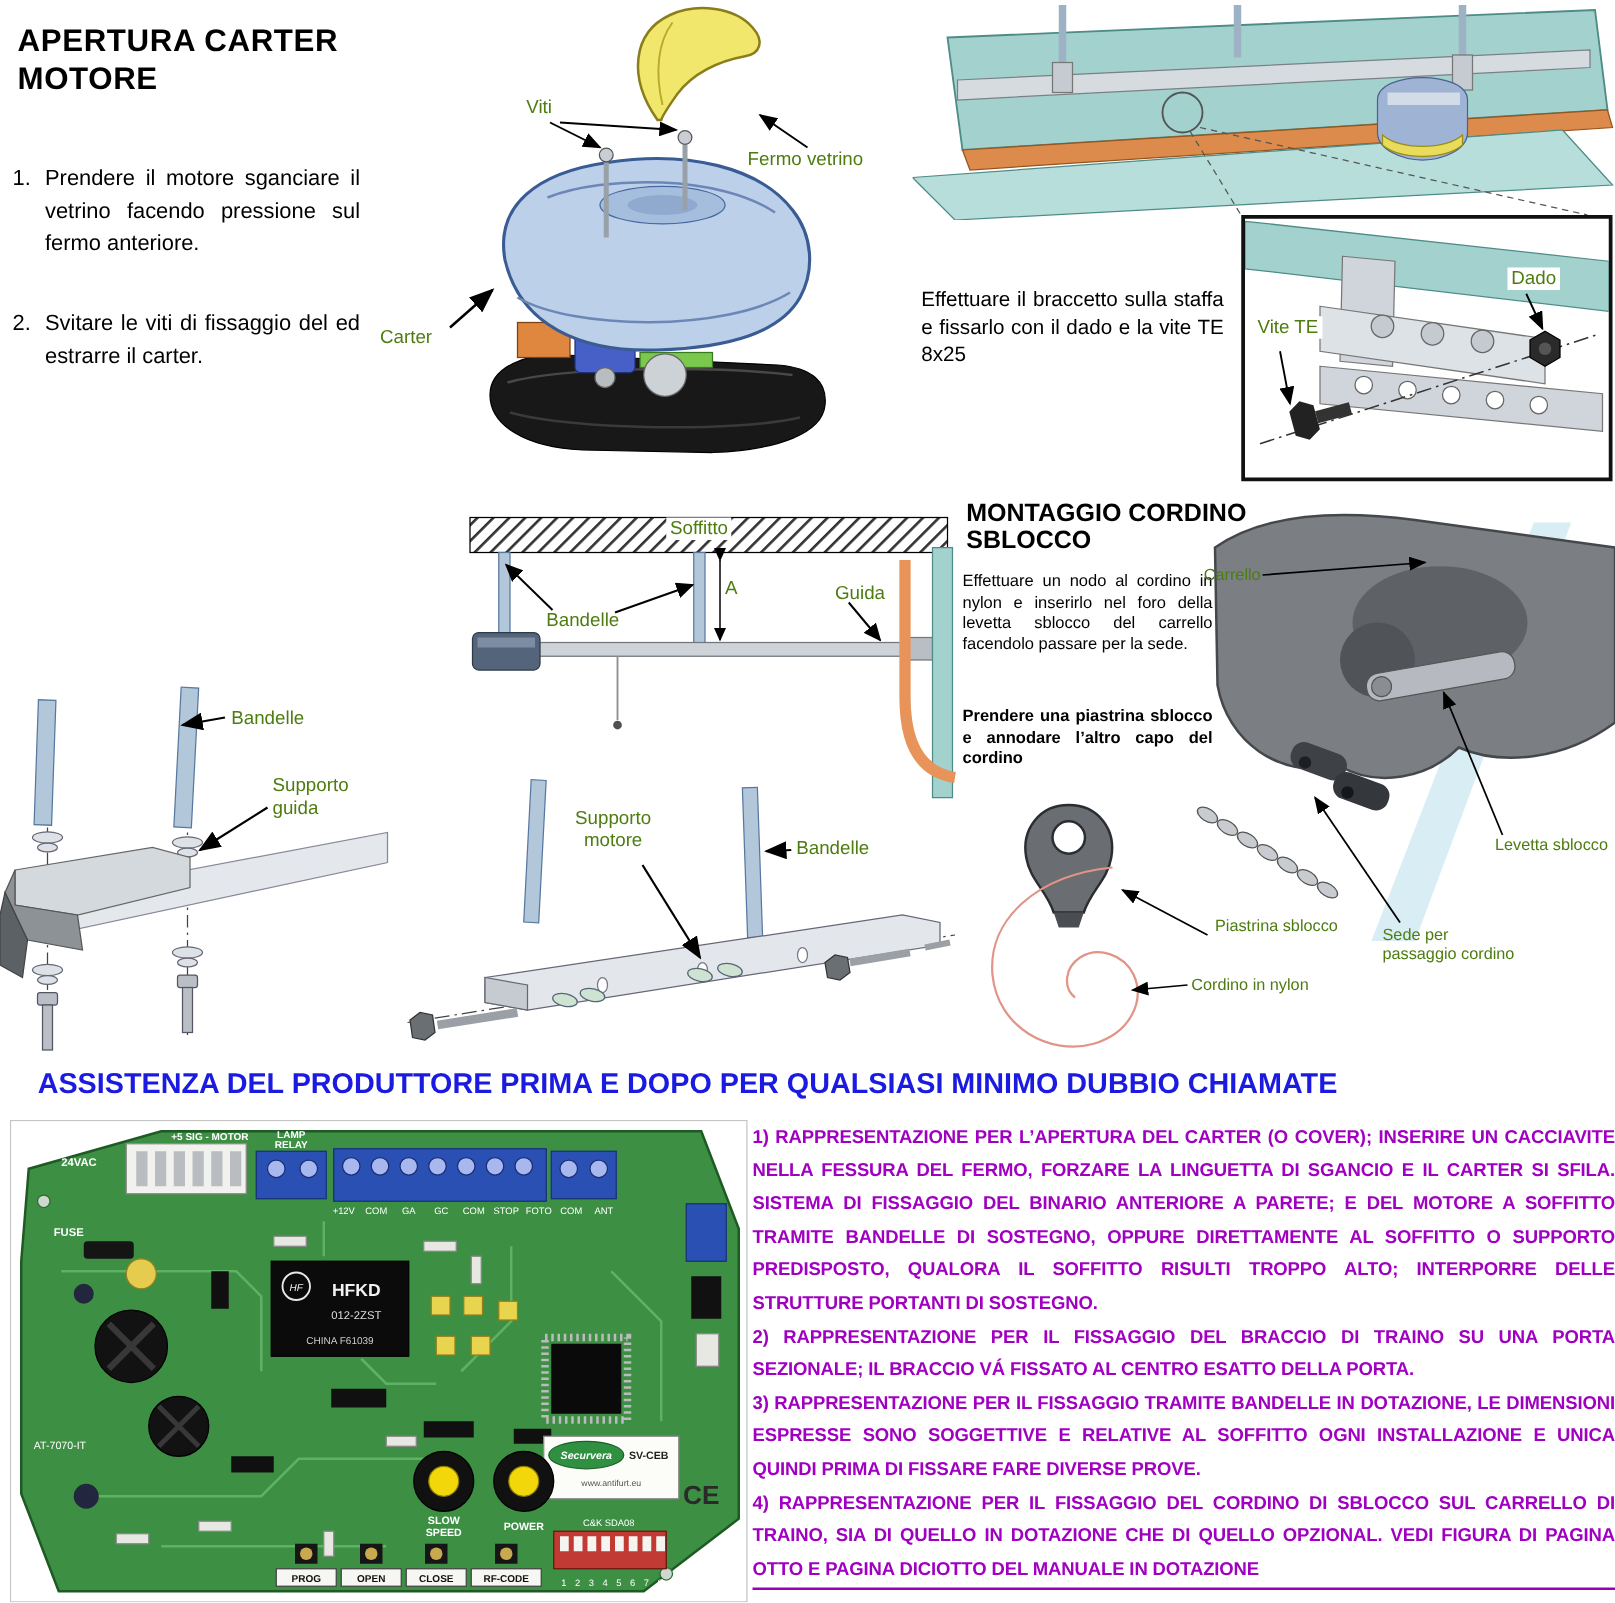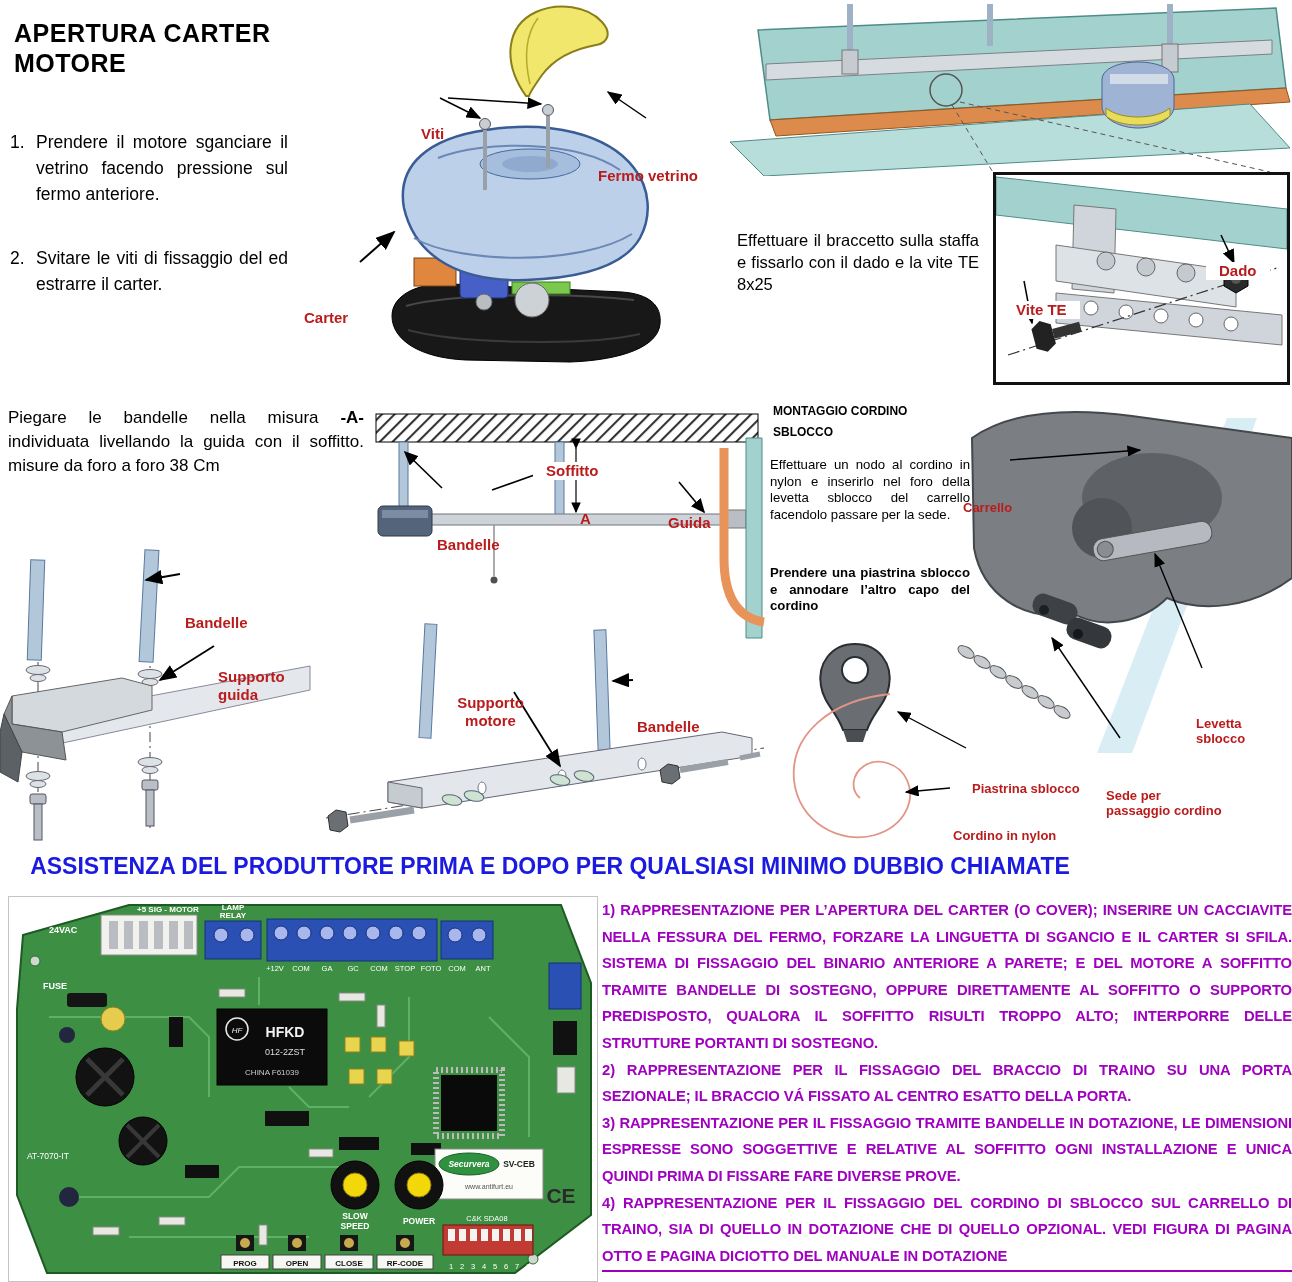--- a/index.html
+++ b/index.html
@@ -1,31 +1,31 @@
 <!DOCTYPE html>
 <html><head>
 <meta charset="utf-8">
 <style>
   * { margin:0; padding:0; box-sizing:border-box; }
   html,body { background:#fff; }
   body { font-family:"Liberation Sans", sans-serif; color:#000; }
   #page { position:relative; width:1292px; height:1282px; background:#fff; overflow:hidden; }
   .fig { position:absolute; }
-  .lbl { position:absolute; font-weight:bold; font-size:15px; line-height:18px; color:#b91c1c; white-space:pre-line;margin-top:48px; }
+  .lbl { position:absolute; font-weight:normal; font-size:15px; line-height:18px; color:#4d7c0f; white-space:pre-line; }
   .lbl.small { font-size:13px; line-height:15px; }
-  .lbl.bg { background:#fff; padding:0 13px; }
+  .lbl.bg { background:#fff; padding:0 3px; }
   .para { position:absolute; text-align:justify; color:#000; }
   #title { position:absolute; left:14px; top:18px; font-size:25px; line-height:30px; font-weight:800; letter-spacing:.5px; white-space:pre-line; }
   .step { position:absolute; display:flex; width:278px; font-size:17.5px; line-height:26px; }
   .step .num { width:26px; flex:0 0 26px; }
   .step .txt { flex:1; text-align:justify; }
   #braccetto-caption { left:737px; top:229px; width:242px; font-size:16.5px; line-height:22px; }
   #bandelle-p1 { left:8px; top:406px; width:356px; font-size:17px; line-height:24px; }
   #bandelle-p2 { left:8px; top:495px; width:312px; font-size:17px; line-height:24px; }
-  #cordino-title { position:absolute; left:773px; top:401px; font-size:12px; line-height:21px; font-weight:800; white-space:pre-line; }
+  #cordino-title { position:absolute; left:773px; top:401px; font-size:20px; line-height:21px; font-weight:800; white-space:pre-line; }
   #cordino-p1 { left:770px; top:457px; width:200px; font-size:13.2px; line-height:16.5px; }
   #cordino-p2 { left:770px; top:565px; width:200px; font-size:13.2px; line-height:16.5px;font-weight:bold; }
   #headline { position:absolute; left:0; top:853px; width:1100px; text-align:center; font-size:23px; font-weight:bold; color:#1a1ae0; }
   #inset-box { position:absolute; left:993px; top:172px; width:297px; height:213px; border:3px solid #111; background:#fff; }
   #notes { position:absolute; left:602px; top:897px; width:690px; }
   #notes p { font-size:14.8px; line-height:26.6px; font-weight:bold; letter-spacing:-0.1px; text-align:justify; color:#a000c0; margin:0; }
   #notes-rule { position:absolute; left:602px; top:1270px; width:690px; border-top:2px solid #9a00b8; }
   #pcb-wrap { position:absolute; left:8px; top:896px; width:590px; height:386px; border:1px solid #c4c4c4; }
   svg text { font-family:"Liberation Sans", sans-serif; }
 </style>
@@ -153,23 +153,20 @@
       </g>
       <g stroke="#000" stroke-width="1.5">
         <line x1="28" y1="106" x2="36" y2="148" marker-end="url(#arrI)"></line>
         <line x1="225" y1="60" x2="238" y2="88" marker-end="url(#arrI)"></line>
       </g>
     </svg>
   </div>
   <div class="lbl bg" style="left:1003px; top:253px;">Vite TE</div>
   <div class="lbl bg" style="left:1206px; top:214px;">Dado</div>
 
-  <p class="para" id="bandelle-p1">
-    <span>Piegare le bandelle nella misura </span><b>-A-</b><span> individuata livellando la guida con il soffitto. misure da foro a foro 38 Cm</span>
-  </p>
 
   <svg class="fig" style="left:0; top:548px; width:312px; height:300px;" viewBox="0 0 312 300">
     <defs>
       <marker id="arrL" markerWidth="10" markerHeight="8" refX="9" refY="4" orient="auto">
           <path d="M0,0 L10,4 L0,8 z" fill="#000"></path>
         </marker>
     </defs>
     <g stroke="#444" stroke-width="1" stroke-dasharray="10 4 2 4">
       <line x1="38" y1="14" x2="38" y2="292"></line>
       <line x1="150" y1="4" x2="150" y2="284"></line>

